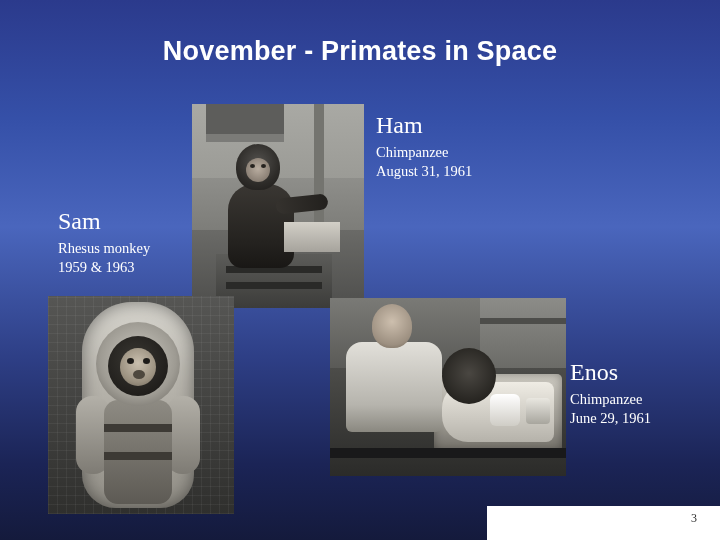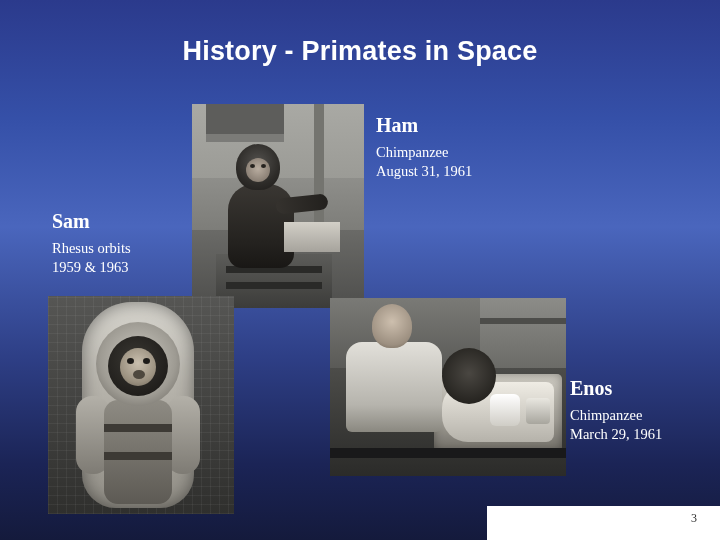--- a/index.html
+++ b/index.html
@@ -241,35 +241,35 @@
     background:#4d4d4a;
   }
 
   
   .block {
     position: absolute;
     color: #ffffff;
   }
   .block .name {
     font-family: "Liberation Serif", serif;
-    font-weight: bold;
-    font-size: 20px;
+    font-weight: normal;
+    font-size: 24px;
     line-height: 24px;
     margin-bottom: 6px;
   }
   .block .line {
     font-family: "Liberation Serif", serif;
     font-size: 14.5px;
     line-height: 19px;
     white-space: nowrap;
   }
   #block-ham { left: 376px; top: 113px; }
   #block-ham .name { text-align: left; }
-  #block-sam { left: 52px; top: 209px; }
-  #block-enos { left: 570px; top: 376px; text-align: left; }
+  #block-sam { left: 58px; top: 209px; }
+  #block-enos { left: 570px; top: 360px; text-align: left; }
   #block-enos .name { text-align: left; }
 
   
   #footer-bar {
     position: absolute;
     left: 487px;
     top: 506px;
     width: 233px;
     height: 34px;
     background: #ffffff;
@@ -283,21 +283,21 @@
     font-family: "Liberation Serif", serif;
     font-size: 12px;
     color: #2b2b2b;
   }
 </style>
 </head>
 <body>
 
 <div id="slide">
 
-  <div id="title">History - Primates in Space</div>
+  <div id="title">November - Primates in Space</div>
 
   <div class="photo" id="photo-ham">
     <div class="px wallA"></div>
     <div class="px wallB"></div>
     <div class="px floor"></div>
     <div class="px beam"></div>
     <div class="px beam2"></div>
     <div class="px post"></div>
     <div class="px chairbase"></div>
     <div class="px chairslot"></div>
@@ -344,26 +344,26 @@
   </div>
 
   <div class="block" id="block-ham">
     <div class="name">Ham</div>
     <div class="line">Chimpanzee</div>
     <div class="line">August 31, 1961</div>
   </div>
 
   <div class="block" id="block-sam">
     <div class="name">Sam</div>
-    <div class="line">Rhesus orbits</div>
+    <div class="line">Rhesus monkey</div>
     <div class="line">1959 &amp; 1963</div>
   </div>
 
   <div class="block" id="block-enos">
     <div class="name">Enos</div>
     <div class="line">Chimpanzee</div>
-    <div class="line">March 29, 1961</div>
+    <div class="line">June 29, 1961</div>
   </div>
 
   <div id="footer-bar"></div>
   <div id="page-number">3</div>
 
 </div>
 
 </body></html>

